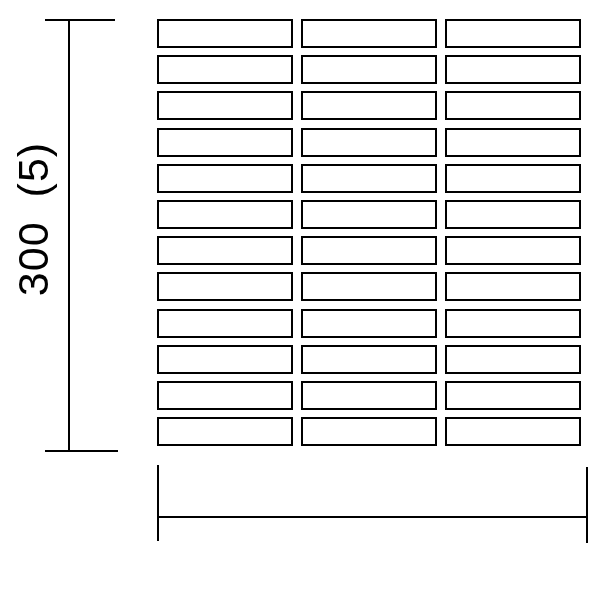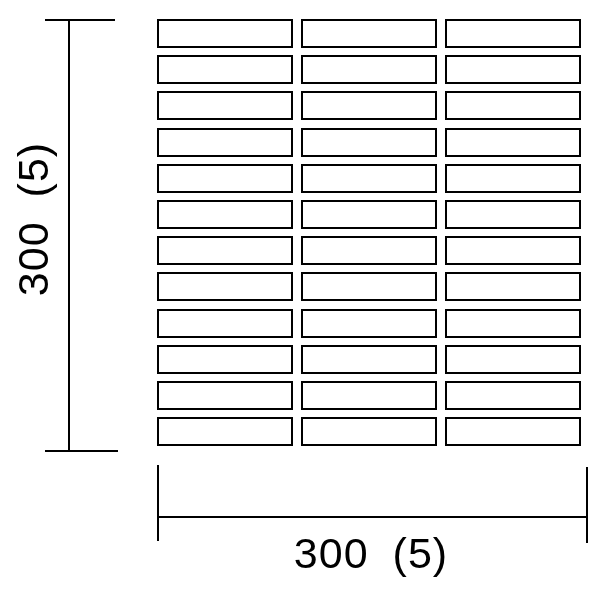--- a/index.html
+++ b/index.html
@@ -102,17 +102,14 @@
       <div class="tile"></div>
       <div class="tile"></div>
       <div class="tile"></div>
       <div class="tile"></div>
       <div class="tile"></div>
     </div>
 
   <div class="dim h-dim-line"></div>
   <div class="dim h-dim-tick-left"></div>
   <div class="dim h-dim-tick-right"></div>
-  <div class="dim-label h-label">
-    <span>300</span><span class="joint">(5)</span>
-  </div>
 
 </div>
 
 </body></html>

